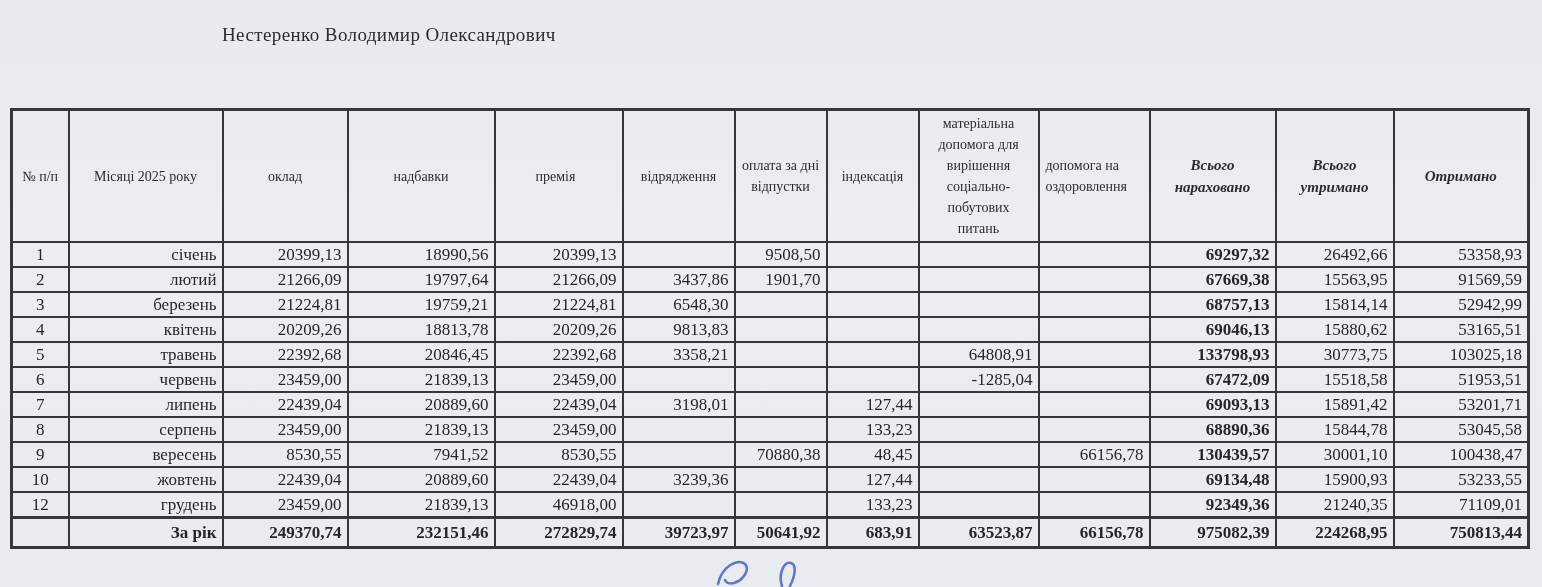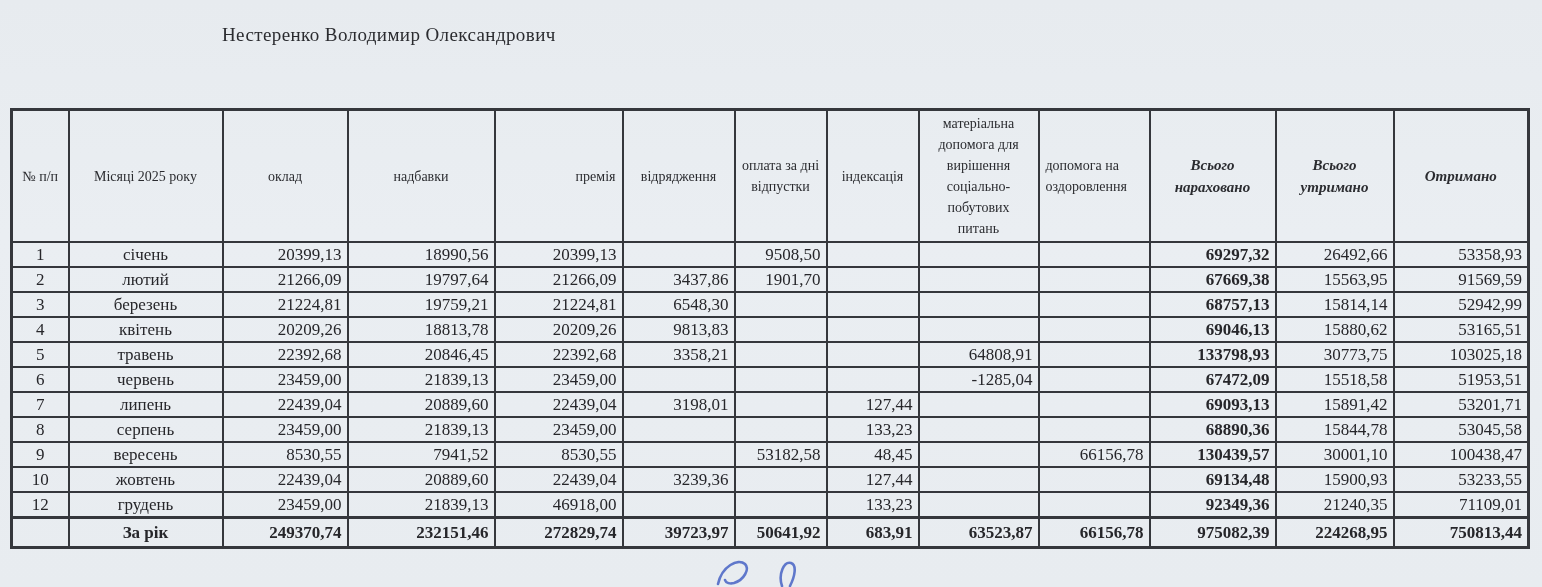--- a/index.html
+++ b/index.html
@@ -51,21 +51,21 @@
   .cell {
     height: 23px;
     font-size: 17px;
     line-height: 1;
     padding: 0 5px;
     white-space: nowrap;
     overflow: hidden;
     color: #26262a;
   }
   .c-center { text-align: center; }
-  .c-left   { text-align: center; }
+  .c-left   { text-align: right; }
   .c-right  { text-align: right; }
   .cell.b   { font-weight: bold; }
   tr.total-row td {
     height: 27px;
     font-weight: bold;
     font-size: 17px;
   }
   .signature {
     position: absolute;
     left: 712px; top: 556px;
@@ -98,21 +98,21 @@
       <col style="width:126px">
       <col style="width:118px">
     <col style="width:135px">
   </colgroup>
   <thead>
     <tr>
         <th class="hcell c-left" style="text-align: center;">№ п/п</th>
         <th class="hcell c-left" style="text-align: center;">Місяці 2025 року</th>
         <th class="hcell c-left" style="text-align: center;">оклад</th>
         <th class="hcell c-left" style="text-align: center;">надбавки</th>
-        <th class="hcell c-left" style="text-align: right; padding-left: 40px;">премія</th>
+        <th class="hcell c-left" style="text-align: left; padding-left: 40px;">премія</th>
         <th class="hcell c-left" style="text-align: center;">відрядження</th>
         <th class="hcell c-left" style="text-align: center;">оплата за дні відпустки</th>
         <th class="hcell c-left" style="text-align: center;">індексація</th>
         <th class="hcell c-left" style="text-align: center;">матеріальна допомога для вирішення соціально-побутових питань</th>
         <th class="hcell c-left" style="text-align: left;">допомога на оздоровлення</th>
         <th class="hcell c-left h-em" style="text-align: center;">Всього нараховано</th>
         <th class="hcell c-left h-em" style="text-align: center;">Всього утримано</th>
         <th class="hcell c-left h-em" style="text-align: center;">Отримано</th>
       </tr>
   </thead>
@@ -237,21 +237,21 @@
         <td class="cell c-right">15844,78</td>
         <td class="cell c-right">53045,58</td>
       </tr>
       <tr>
         <td class="cell c-center">9</td>
         <td class="cell c-left">вересень</td>
         <td class="cell c-right">8530,55</td>
         <td class="cell c-right">7941,52</td>
         <td class="cell c-right">8530,55</td>
         <td class="cell c-right"></td>
-        <td class="cell c-right">53182,58</td>
+        <td class="cell c-right">70880,38</td>
         <td class="cell c-right">48,45</td>
         <td class="cell c-right"></td>
         <td class="cell c-right">66156,78</td>
         <td class="cell c-right b">130439,57</td>
         <td class="cell c-right">30001,10</td>
         <td class="cell c-right">100438,47</td>
       </tr>
       <tr>
         <td class="cell c-center">10</td>
         <td class="cell c-left">жовтень</td>

